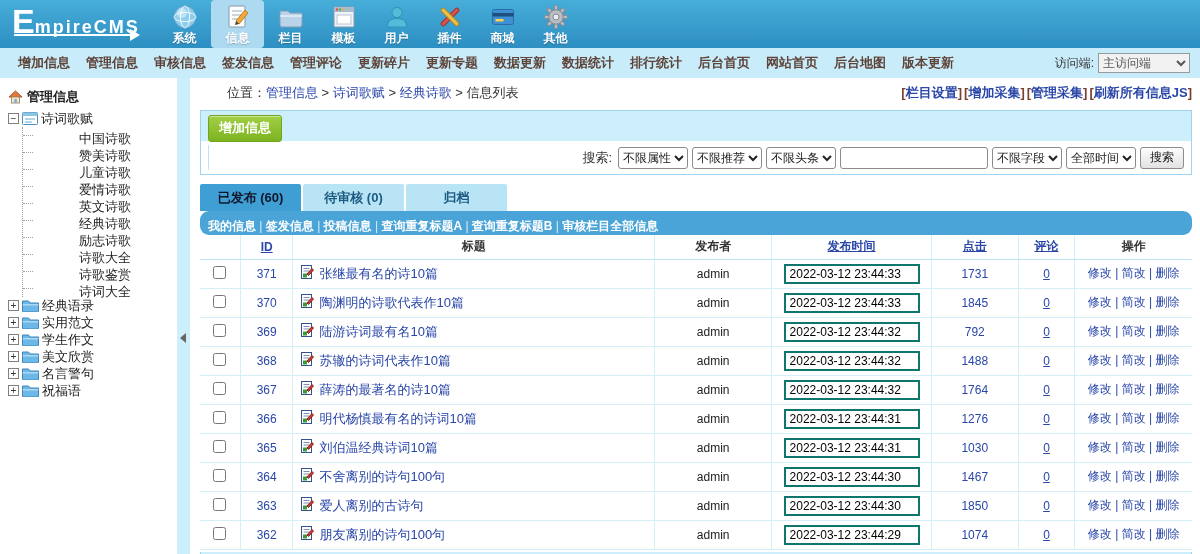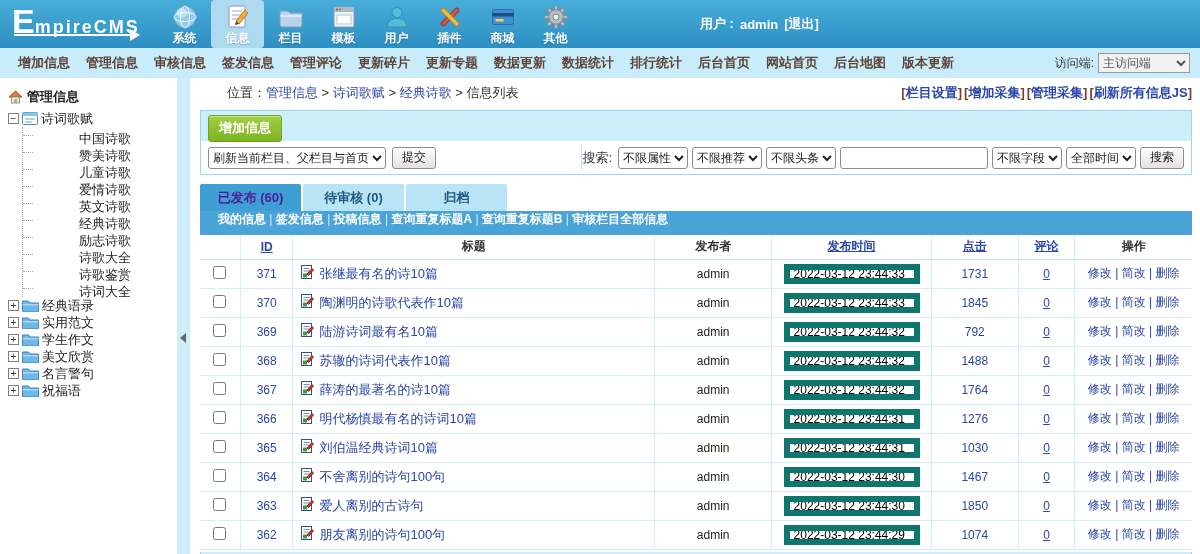--- a/index.html
+++ b/index.html
@@ -70,42 +70,42 @@
       border-left:1px solid #bfe3f4; height:100%; white-space:nowrap; }
   .ctl-select, .ctl-input { height:22px; font-size:12px; border:1px solid #8c8c8c; border-radius:3px; background:#fff; color:#222; }
   .ctl-input { width:148px; padding:0 4px; }
   .ctl-btn { height:22px; font-size:12px; padding:1px 9px; border:1px solid #8c8c8c; border-radius:3px;
       background:linear-gradient(#fdfdfd,#e2e2e2); cursor:pointer; color:#222; }
   .search-label { font-size:13px; color:#333; margin-right:2px; }
 
   .tabs { display:flex; gap:2px; margin-top:9px; }
   .tab { width:101px; height:27px; line-height:27px; text-align:center; background:#b9e4f6; color:#1d5c82;
       font-size:13px; font-weight:bold; cursor:pointer; border-radius:2px 2px 0 0; }
-  .tab.active { background:#3f9ed3; color:#4c1d95; }
-
-  .action-bar { background:#4aa4d7; color:#fff; height:24px; display:flex; align-items:flex-start;
-      padding:0 18px; font-size:12px; font-weight:bold; white-space:nowrap; overflow:hidden; }
+  .tab.active { background:#3f9ed3; color:#0f172a; }
+
+  .action-bar { background:#4aa4d7; color:#fff; height:24px; display:flex; align-items:flex-end;
+      padding:0 8px; font-size:12px; font-weight:bold; white-space:nowrap; overflow:hidden;border-radius:9px; }
   .bar-links a { color:#fff; text-decoration:none; cursor:pointer; }
   .bar-links a + a::before { content:" | "; color:#d6eefb; font-weight:normal; }
   .bar-right { margin-left:auto; }
 
   table.info-table { width:100%; border-collapse:collapse; font-size:12px; table-layout:fixed; }
   .info-table th { height:24px; font-weight:bold; color:#333; border-bottom:1px solid #bfe3f4; text-align:center; }
   .info-table th.th-link { color:#2946a8; text-decoration:underline; cursor:pointer; }
   .info-table td { height:29px; border-bottom:1px solid #d5effa; text-align:center; color:#222; }
   .info-table td + td, .info-table th + th { border-left:1px solid #d5effa; }
   .col-check { width:40px; } .col-id { width:52px; } .col-title { width:358px; } .col-pub { width:116px; }
   .col-time { width:158px; } .col-click { width:86px; } .col-comment { width:56px; } .col-op { width:116px; }
   .td-title { text-align:left !important; padding-left:8px; }
   .td-title a { color:#2946a8; text-decoration:none; cursor:pointer; font-size:13px; }
   .td-title .doc-ic { vertical-align:-2px; margin-right:5px; }
   .id-link { color:#2946a8; text-decoration:none; cursor:pointer; }
   .click-val { color:#2946a8; }
   .comment-link { color:#2946a8; text-decoration:underline; cursor:pointer; }
-  .time-input { width:136px; height:20px; border:6px solid #0f766e; font-size:12px; padding:0 4px; color:#000; }
+  .time-input { width:136px; height:20px; border:2px solid #0f766e; font-size:12px; padding:0 4px; color:#000; }
   .op-links a { color:#2946a8; text-decoration:none; cursor:pointer; }
   .op-links a + a::before { content:" | "; color:#2946a8; }
   .table-footer { height:10px; background:#cdeefb; border:1px solid #9ed4ee; border-top:none; margin-top:2px; }
   input[type=checkbox] { width:13px; height:13px; cursor:pointer; }
 </style>
 </head>
 <body>
 
 <div id="app">
 
@@ -221,25 +221,20 @@
                 <rect x="11.3" y="1.5" width="3.4" height="23" rx="1.2" transform="rotate(90 13 13)"></rect>
                 <rect x="11.3" y="1.5" width="3.4" height="23" rx="1.2" transform="rotate(135 13 13)"></rect>
                 <circle cx="13" cy="13" r="7.2"></circle>
                 <circle cx="13" cy="13" r="3" fill="#e9edf1"></circle>
               </g>
             </svg>
           </span>
           <span class="mlabel">其他</span>
         </div>
 
-    </div>
-    <div class="user-info">
-      <span>用户 :</span>
-      <span>admin</span>
-      <a><span>[</span><span>退出</span><span>]</span></a>
     </div>
   </div>
 
   <div class="navbar">
 
       <span class="nav-item">增加信息</span>
 
       <span class="nav-item">管理信息</span>
 
       <span class="nav-item">审核信息</span>
@@ -447,26 +442,20 @@
         <span class="top-links">
           <a>栏目设置</a><a>增加采集</a><a>管理采集</a><a>刷新所有信息JS</a>
         </span>
       </div>
 
       <div class="panel">
         <div class="panel-top">
           <button class="btn-green">增加信息</button>
         </div>
         <div class="panel-bottom">
-          <span class="pb-left">
-            <select class="ctl-select">
-              <option>刷新当前栏目、父栏目与首页</option>
-            </select>
-            <button class="ctl-btn">提交</button>
-          </span>
           <span class="pb-right">
             <span class="search-label">搜索:</span>
             <select class="ctl-select"><option>不限属性</option></select>
             <select class="ctl-select"><option>不限推荐</option></select>
             <select class="ctl-select"><option>不限头条</option></select>
             <input class="ctl-input" type="text" style="">
             <select class="ctl-select"><option>不限字段</option></select>
             <select class="ctl-select"><option>全部时间</option></select>
             <button class="ctl-btn">搜索</button>
           </span>

